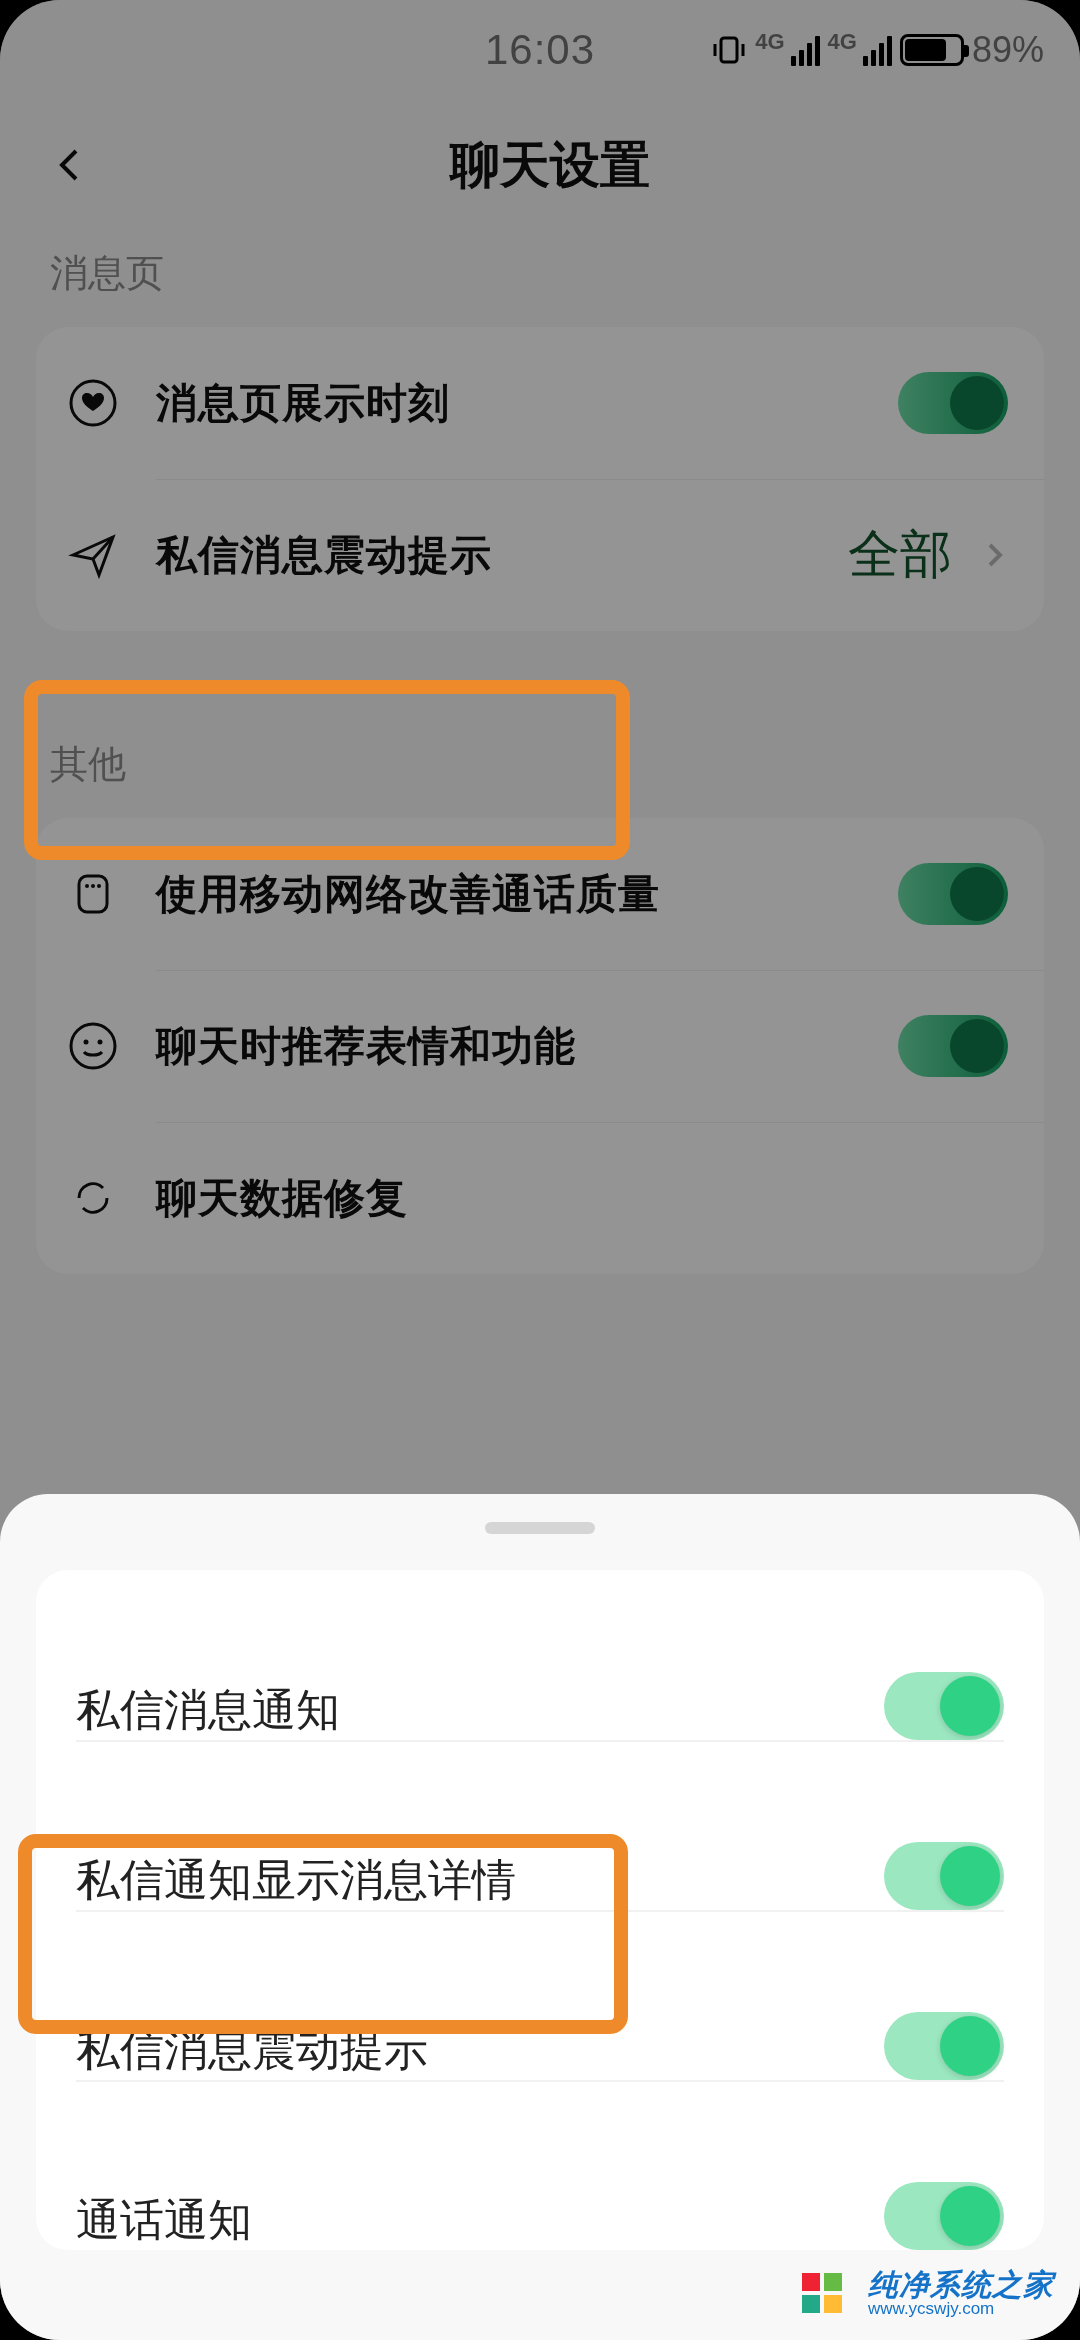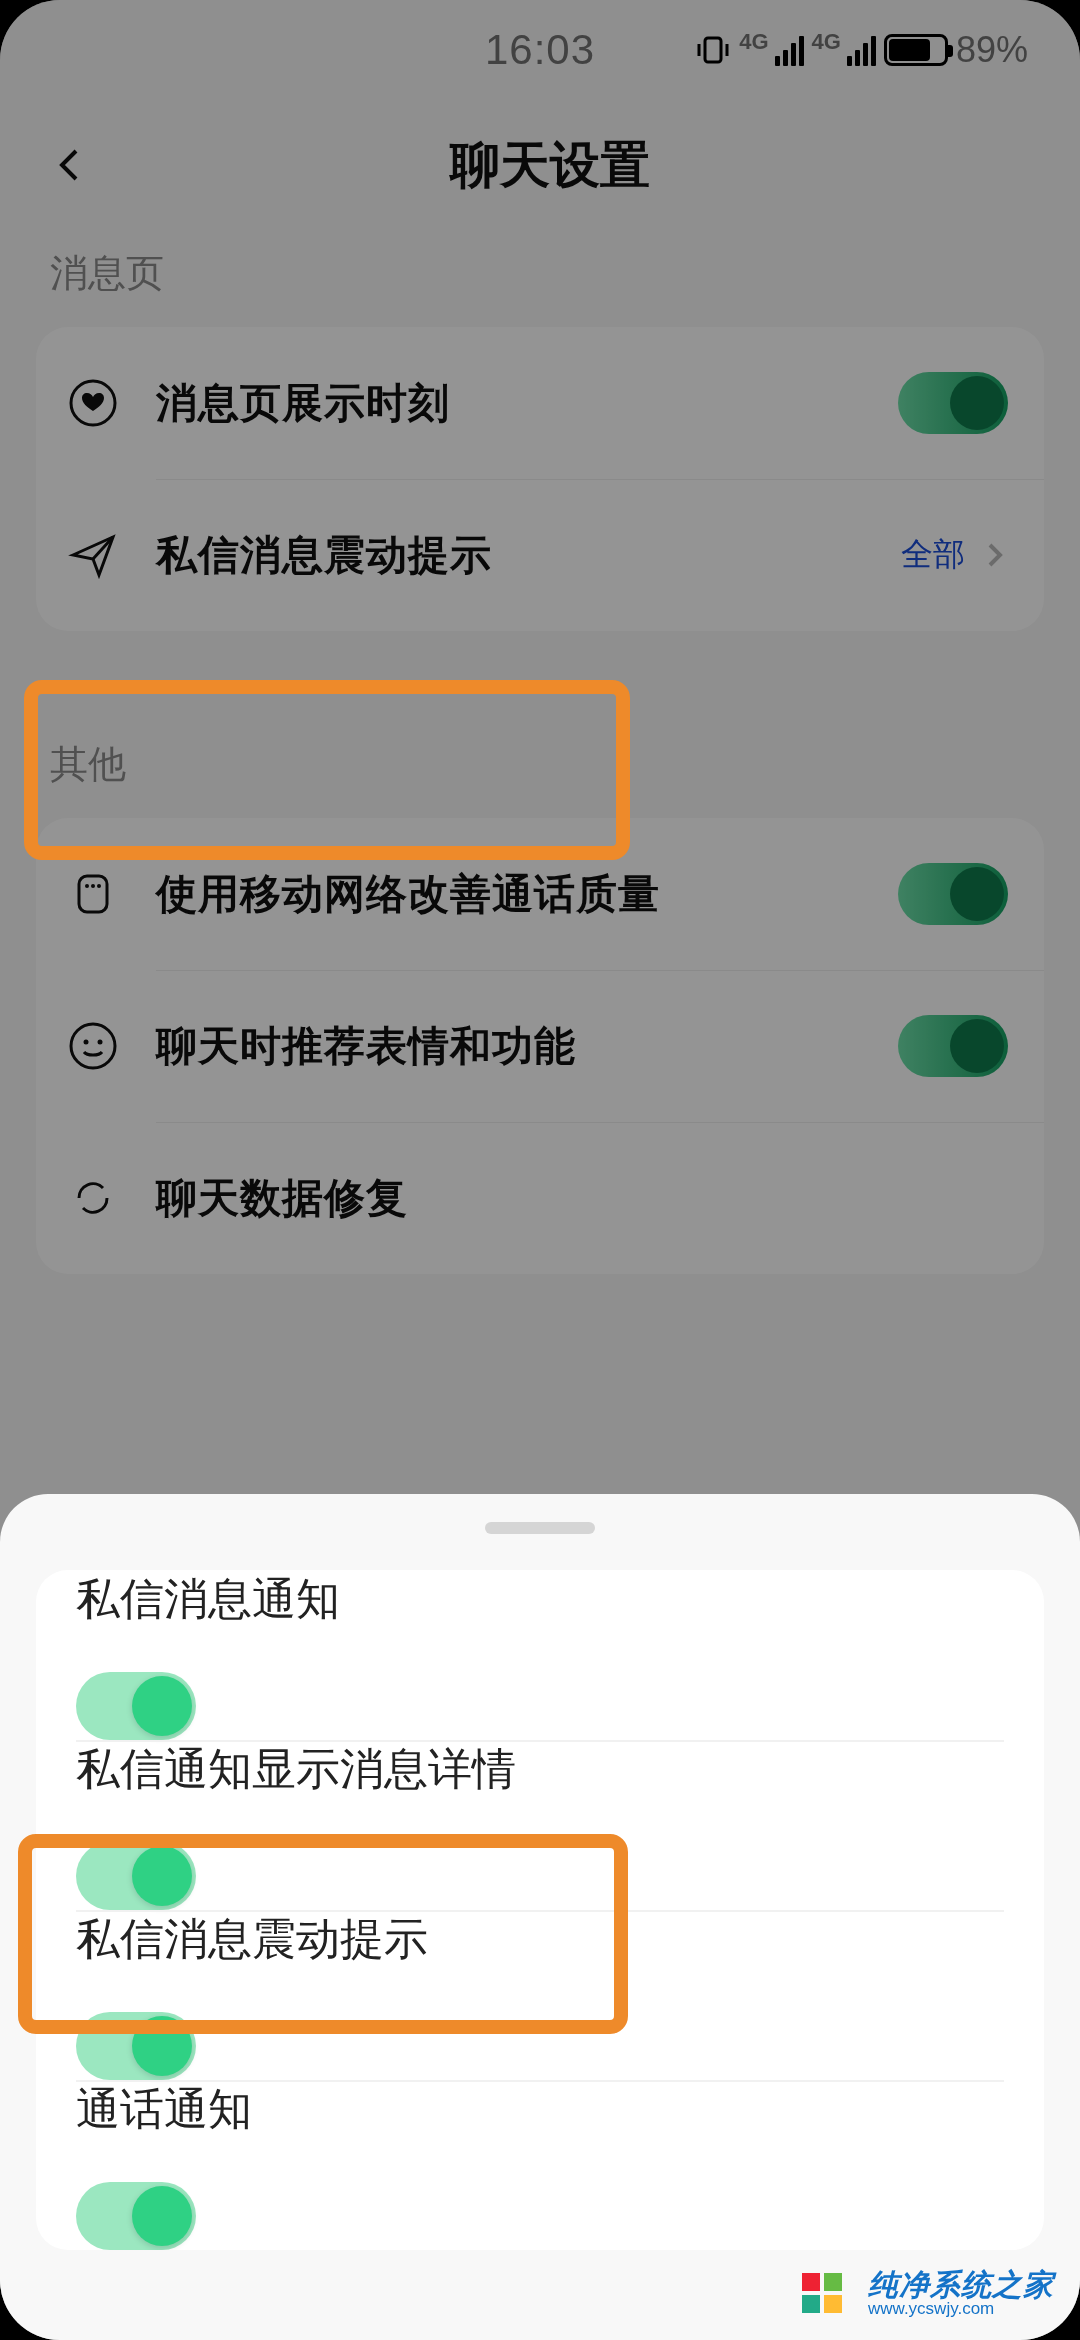--- a/index.html
+++ b/index.html
@@ -5,21 +5,21 @@
     * { margin:0; padding:0; box-sizing:border-box; -webkit-font-smoothing:antialiased; }
     html,body { width:1080px; height:2340px; font-family:-apple-system,"PingFang SC","Helvetica Neue",sans-serif; background:#000; overflow:hidden; }
     .phone { position:relative; width:1080px; height:2340px; background:#f6f6f6; border-radius:60px; overflow:hidden; }
 
     
     .dim { position:absolute; inset:0; background:rgba(0,0,0,0.42); z-index:50; }
 
     
     .status-bar { position:absolute; top:0; left:0; right:0; height:100px; display:flex; align-items:center; color:#737373; z-index:20; font-weight:500; }
     .status-time { position:absolute; left:0; right:0; text-align:center; font-size:42px; letter-spacing:1px; }
-    .status-right { position:absolute; right:52px; top:0; height:100px; display:flex; align-items:center; gap:8px; font-size:36px; }
+    .status-right { position:absolute; right:36px; top:0; height:100px; display:flex; align-items:center; gap:8px; font-size:36px; }
     .sig { display:inline-flex; align-items:flex-end; gap:3px; height:32px; }
     .sig i { display:block; width:5px; background:#000; border-radius:1px; }
     .sig i:nth-child(1){height:10px}.sig i:nth-child(2){height:16px}.sig i:nth-child(3){height:23px}.sig i:nth-child(4){height:30px}
     .lbl4g { font-size:22px; font-weight:600; line-height:1; margin-right:-2px; position:relative; top:-8px;}
     .battery { display:inline-flex; align-items:center; gap:4px; }
     .bat-shell { width:64px; height:32px; border:3px solid #000; border-radius:8px; position:relative; }
     .bat-shell::after { content:""; position:absolute; right:-8px; top:8px; width:5px; height:12px; background:#000; border-radius:0 3px 3px 0; }
     .bat-fill { position:absolute; left:2px; top:2px; bottom:2px; width:70%; background:#000; border-radius:4px; }
     .vib-ico { width:36px; height:36px; }
 
@@ -31,39 +31,39 @@
 
     
     .content { position:absolute; top:230px; left:0; right:0; bottom:0; padding:0 36px; }
     .sect-label { font-size:38px; color:#8a8a8a; padding:18px 14px 28px; }
     .card { background:#fff; border-radius:32px; overflow:hidden; }
     .row { display:flex; align-items:center; height:152px; padding:0 36px 0 28px; position:relative; }
     .row + .row::before { content:""; position:absolute; left:120px; right:0; top:0; height:1px; background:#eee; }
     .row-ico { width:58px; height:58px; flex:none; margin-right:34px; display:flex; align-items:center; justify-content:center; }
     .row-ico svg { width:52px; height:52px; stroke:#111; stroke-width:3; fill:none; }
     .row-label { flex:1; font-size:41px; color:#111; font-weight:700; letter-spacing:1px; }
-    .row-value { font-size:32px; color:#1d4ed8; margin-right:17px; }
+    .row-value { font-size:52px; color:#14532d; margin-right:30px; }
     .chev { width:26px; height:26px; }
     .chev svg { width:26px; height:26px; stroke:#b8b8b8; stroke-width:4; fill:none; }
 
     .toggle { width:110px; height:62px; border-radius:40px; position:relative; flex:none; }
     .toggle.on { background:linear-gradient(90deg,#6ddfa9,#16a264); }
     .toggle .knob { position:absolute; top:4px; width:54px; height:54px; border-radius:50%; background:#0f7a4d; transition:.2s; }
     .toggle.on .knob { right:4px; }
 
     
     .hl { position:absolute; border:14px solid #ee8a2a; border-radius:18px; z-index:60; pointer-events:none; }
     .hl1 { left:24px; top:680px; width:606px; height:180px; }
     .hl2 { left:18px; top:1834px; width:610px; height:200px; z-index:260; }
 
     
     .sheet { position:absolute; left:0; right:0; bottom:0; background:#f8f8f8; border-radius:48px 48px 0 0; z-index:200; padding:24px 36px 90px; }
     .handle { width:110px; height:12px; background:#d5d5d5; border-radius:8px; margin:4px auto 36px; }
     .sheet-card { background:#fff; border-radius:32px; overflow:hidden; }
-    .srow { display:flex; align-items:flex-start; height:170px; padding:0 40px; position:relative;flex-direction:column; }
+    .srow { display:flex; align-items:flex-end; height:170px; padding:0 40px; position:relative; }
     .srow + .srow::before { content:""; position:absolute; left:40px; right:40px; top:0; height:2px; background:#f1f1f1; }
     .srow-label { flex:1; font-size:44px; color:#222; font-weight:500; }
     .stoggle { width:120px; height:68px; border-radius:40px; position:relative; flex:none; background:#9be7c0; }
     .stoggle .knob { position:absolute; top:4px; right:4px; width:60px; height:60px; border-radius:50%; background:#2fd184; box-shadow:0 2px 6px rgba(0,0,0,0.15); }
 
     
     .wm { position:absolute; right:26px; bottom:22px; z-index:300; display:flex; align-items:center; gap:24px; }
     .wm-logo { width:44px; height:44px; }
     .wm-txt { display:flex; flex-direction:column; line-height:1.05; }
     .wm-cn { font-size:30px; font-weight:700; font-style:italic; color:#1473c8; letter-spacing:1px; }

